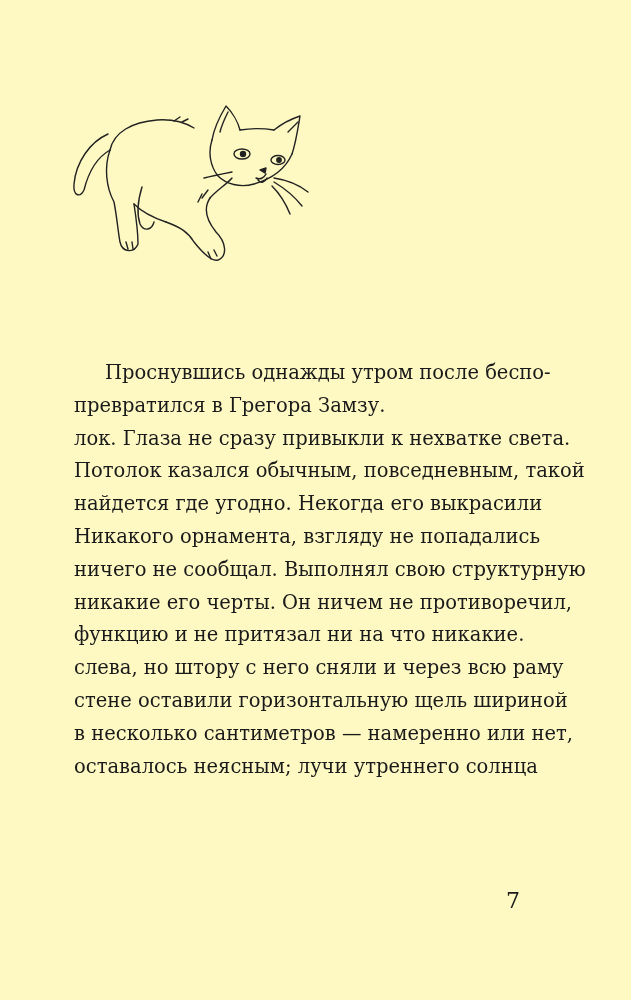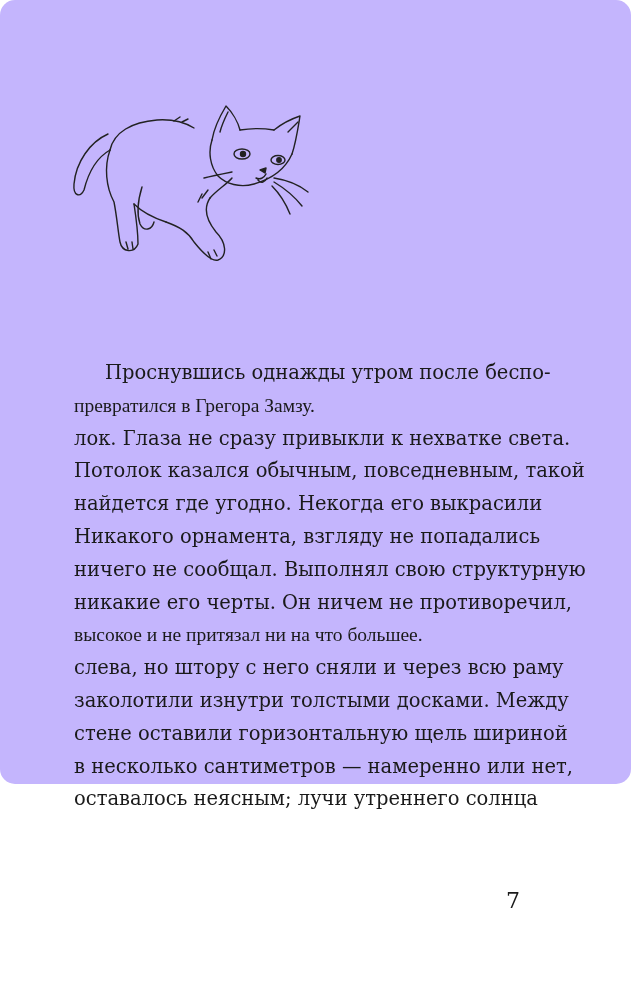--- a/index.html
+++ b/index.html
@@ -1,26 +1,26 @@
 <!DOCTYPE html>
 <html><head>
   <meta charset="utf-8">
   <style>
     html, body { margin: 0; padding: 0; background: #ffffff; }
     body { width: 631px; height: 1000px; position: relative; overflow: hidden; }
-    .page { position: absolute; left: 0; top: 0; width: 631px; height: 784px; background: #c4b5fd; border-radius: 15px; }
+    .page { position: absolute; left: 0; top: 0; width: 631px; height: 1000px; background: #fef9c3; }
     .illustration { position: absolute; left: 62px; top: 92px; width: 270px; height: 185px; }
     .text-block {
       position: absolute; left: 74px; top: 357px; width: 445px;
       font-family: "DejaVu Serif", "Liberation Serif", serif;
       font-size: 19.5px; color: #1a1a1a;
     }
     .line { height: 32.8px; line-height: 32.8px; white-space: nowrap; text-align: justify; text-align-last: justify; }
     .line.indent { padding-left: 31px; }
-    .line.last { text-align-last: left; font-family: Liberation Serif, serif; }
+    .line.last { text-align-last: left; }
     .page-number {
       position: absolute; left: 500px; top: 888px; width: 20px; text-align: right;
       font-family: "DejaVu Serif", "Liberation Serif", serif; font-size: 22px; color: #1a1a1a;
     }
   </style>
 </head>
 <body>
 
 <div class="page">
 
@@ -68,24 +68,23 @@
 
     <div class="line indent">Проснувшись однажды утром после беспо-</div>
     <div class="line last">превратился в Грегора Замзу.</div>
 
     <div class="line">лок. Глаза не сразу привыкли к нехватке света.</div>
     <div class="line">Потолок казался обычным, повседневным, такой</div>
     <div class="line">найдется где угодно. Некогда его выкрасили</div>
     <div class="line">Никакого орнамента, взгляду не попадались</div>
     <div class="line">ничего не сообщал. Выполнял свою структурную</div>
     <div class="line">никакие его черты. Он ничем не противоречил,</div>
-    <div class="line last">высокое и не притязал ни на что большее.</div>
+    <div class="line last">функцию и не притязал ни на что никакие.</div>
 
     <div class="line">слева, но штору с него сняли и через всю раму</div>
-    <div class="line">заколотили изнутри толстыми досками. Между</div>
     <div class="line">стене оставили горизонтальную щель шириной</div>
     <div class="line">в несколько сантиметров — намеренно или нет,</div>
     <div class="line">оставалось неясным; лучи утреннего солнца</div>
 
   </div>
 
   <div class="page-number">7</div>
 </div>
 
 </body></html>

